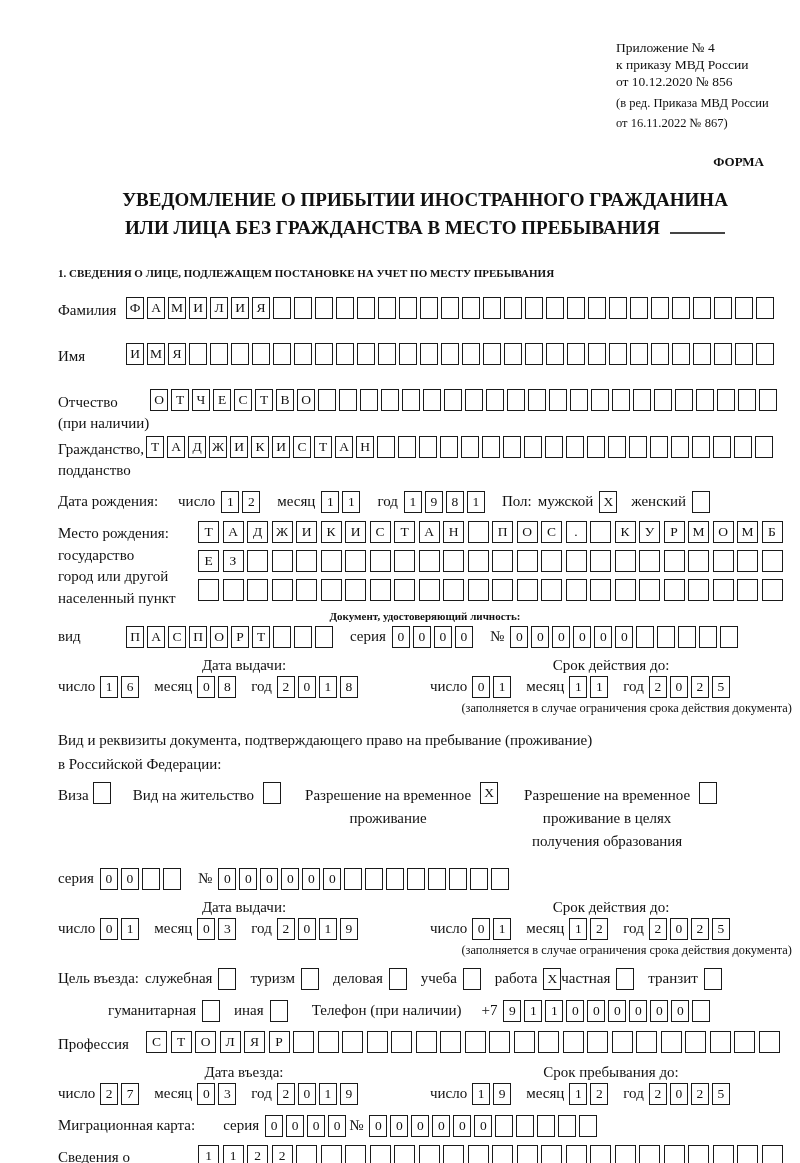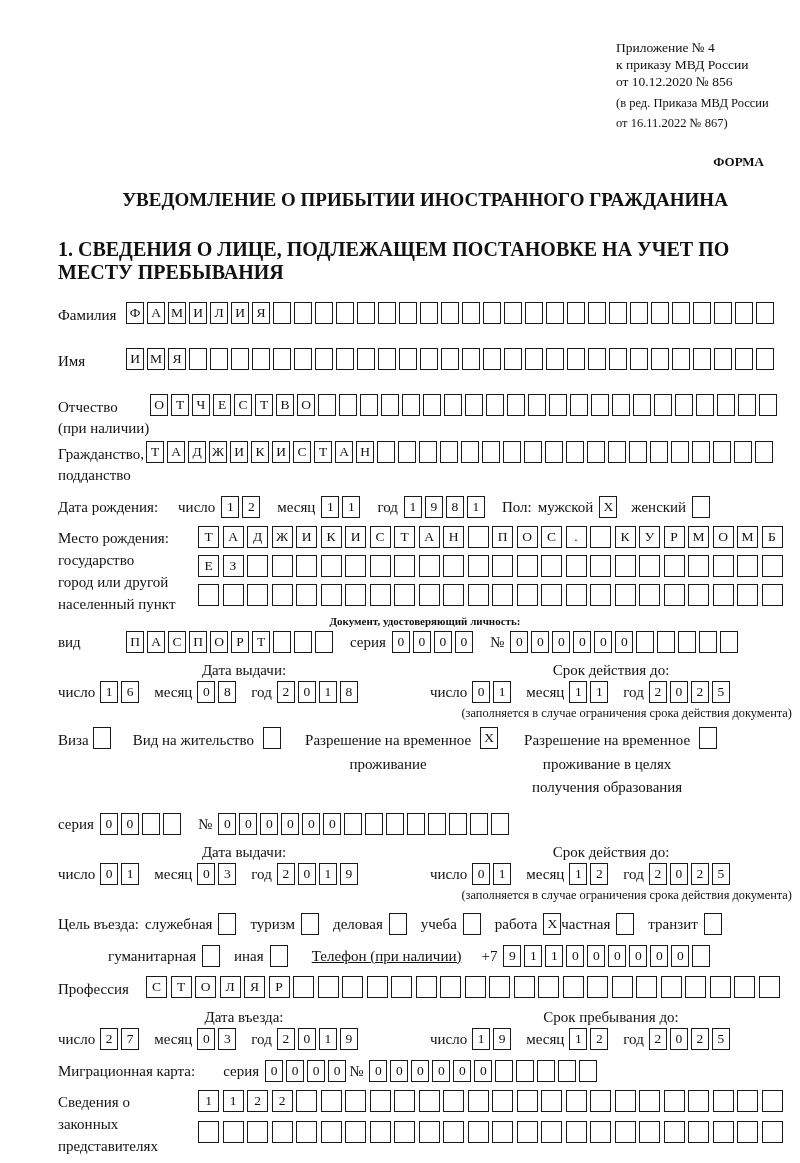--- a/index.html
+++ b/index.html
@@ -16,21 +16,21 @@
   .annex { margin-left:558px; font-size:13.5px; line-height:1.25; }
   .annex .edit { margin-top:5px; font-size:12.5px; }
   .form-label { margin-top:22px; margin-right:28px; text-align:right;
                 font-weight:bold; font-size:13px; }
 
   
   .title { margin-top:16px; text-align:center; font-weight:bold;
            font-size:19px; line-height:1.5; }
   .blank-line { display:inline-block; width:55px; height:1em;
                 border-bottom:2px solid #444; margin-left:10px; }
-  .sec-head { margin-top:24px; font-weight:bold; font-size:20px; }
+  .sec-head { margin-top:24px; font-weight:bold; font-size:11px; }
 
   
   .row { display:flex; align-items:flex-start; margin-top:22px; }
   .lbl { flex:0 0 auto; padding-top:3px; line-height:1.4; }
   .cells { display:flex; flex-wrap:nowrap; }
   .cell { flex:0 0 auto; width:18px; height:22px; border:1.6px solid #1a1a1a;
           margin-right:3px; display:flex; align-items:center; justify-content:center;
           font-size:13.5px; background:#fff; }
   .cells.w .cell { width:21px; margin-right:3.5px; }
   .cells.cb .cell { margin-right:0; }
@@ -83,20 +83,21 @@
     <div>Приложение № 4</div>
     <div>к приказу МВД России</div>
     <div>от 10.12.2020 № 856</div>
     <div class="edit">(в ред. Приказа МВД России</div>
     <div class="edit">от 16.11.2022 № 867)</div>
   </div>
   <div class="form-label">ФОРМА</div>
 
   <div class="title">
     <div>УВЕДОМЛЕНИЕ О ПРИБЫТИИ ИНОСТРАННОГО ГРАЖДАНИНА</div>
+    <div><span>ИЛИ ЛИЦА БЕЗ ГРАЖДАНСТВА В МЕСТО ПРЕБЫВАНИЯ</span><span class="blank-line"></span></div>
   </div>
 
   <div class="sec-head">1. СВЕДЕНИЯ О ЛИЦЕ, ПОДЛЕЖАЩЕМ ПОСТАНОВКЕ НА УЧЕТ ПО МЕСТУ ПРЕБЫВАНИЯ</div>
 
   <div class="row" style="margin-top:18px;">
     <span class="lbl lbl-surname">Фамилия</span>
     <div class="cells">
         <span class="cell">Ф</span>
         <span class="cell">А</span>
         <span class="cell">М</span>
@@ -442,20 +443,24 @@
       <div class="cells">
           <span class="cell">2</span>
           <span class="cell">0</span>
           <span class="cell">2</span>
           <span class="cell">5</span>
         </div>
     </div>
   </div>
   <div class="note">(заполняется в случае ограничения срока действия документа)</div>
 
+  <div class="para">
+    <div>Вид и реквизиты документа, подтверждающего право на пребывание (проживание)</div>
+    <div>в Российской Федерации:</div>
+  </div>
   <div class="opts">
     <div class="opt m1">
       <span class="opt-lbl">Виза</span>
       <div class="cells cb" style="margin-left:4px;">
           <span class="cell"></span>
         </div>
     </div>
     <div class="opt m2">
       <span class="opt-lbl">Вид на жительство</span>
       <div class="cells cb">
@@ -589,21 +594,21 @@
   </div>
   <div class="inline-row purpose2">
     <span>гуманитарная</span>
     <div class="cells cb">
         <span class="cell"></span>
       </div>
     <span class="gap-l">иная</span>
     <div class="cells cb">
         <span class="cell"></span>
       </div>
-    <span class="gap-l" style="margin-left:24px;text-decoration:underline;">Телефон (при наличии)</span>
+    <span class="gap-l" style="margin-left:24px;">Телефон (при наличии)</span>
     <span class="gap-l">+7</span>
     <div class="cells">
         <span class="cell">9</span>
         <span class="cell">1</span>
         <span class="cell">1</span>
         <span class="cell">0</span>
         <span class="cell">0</span>
         <span class="cell">0</span>
         <span class="cell">0</span>
         <span class="cell">0</span>

